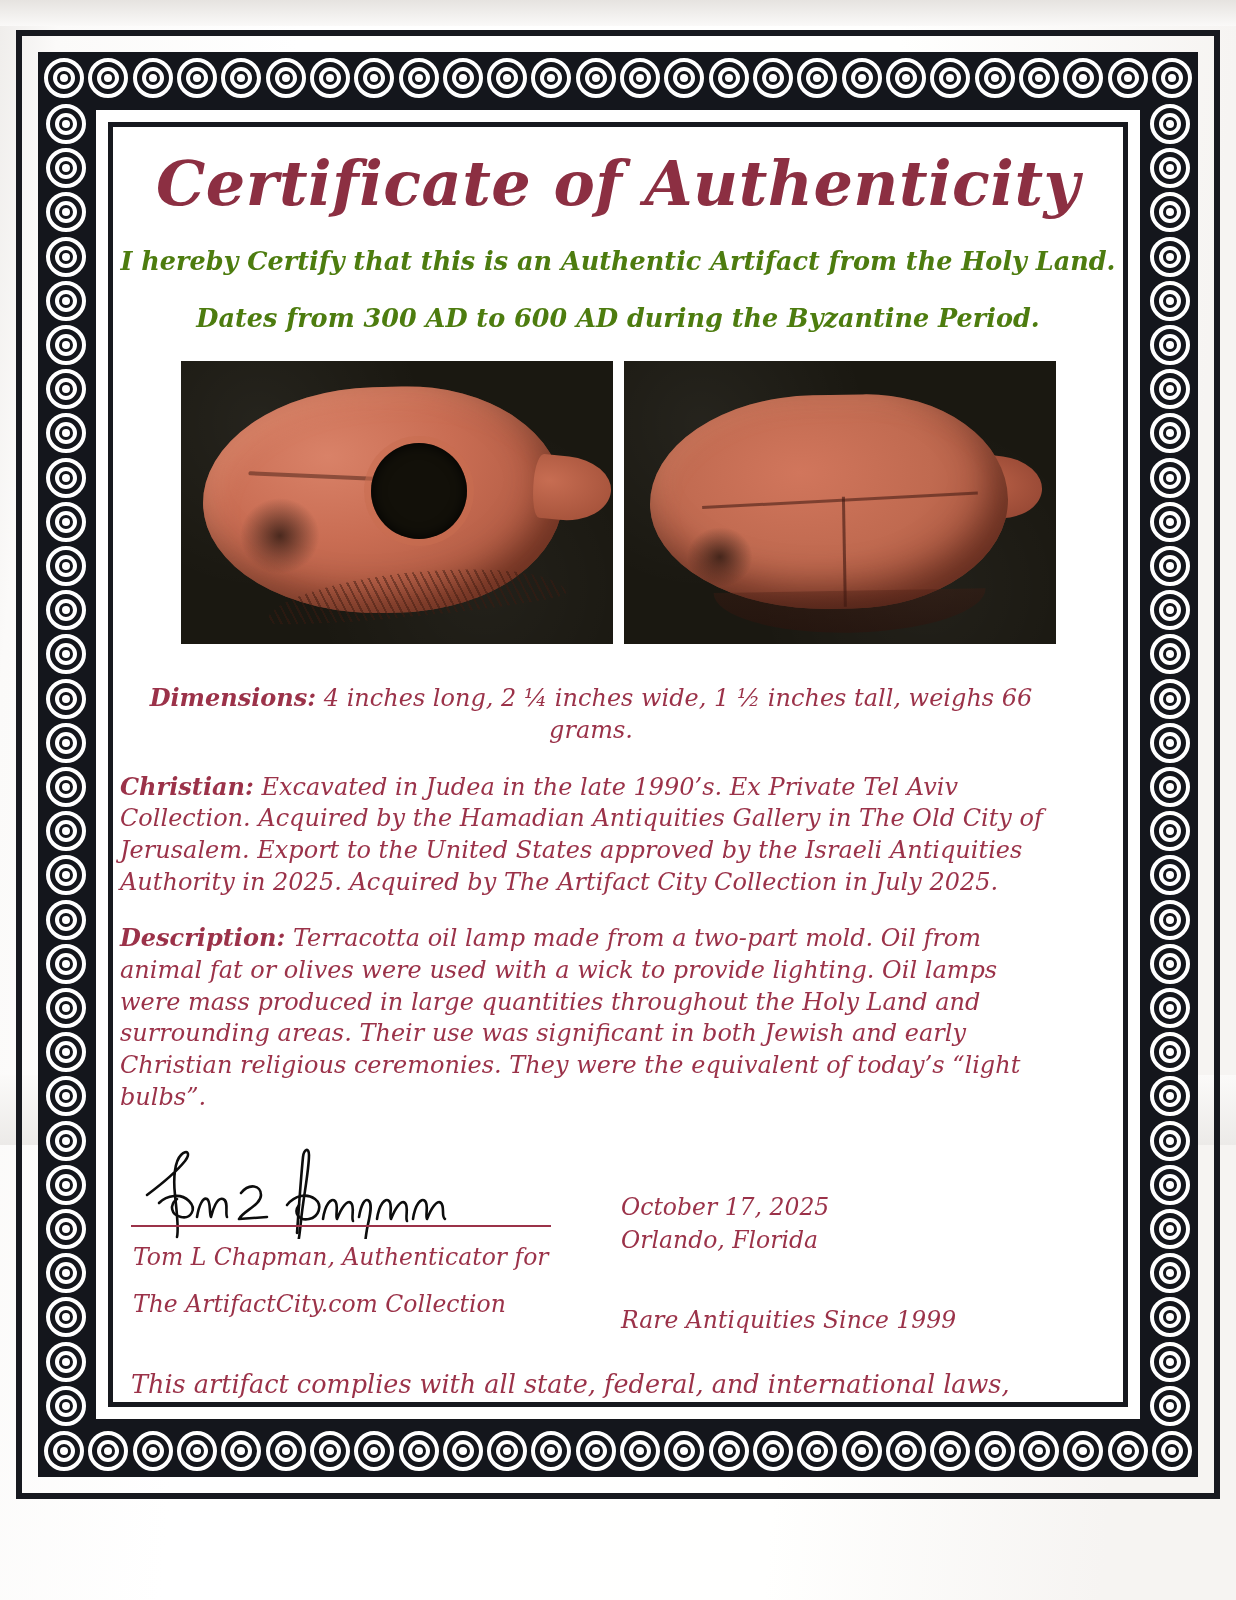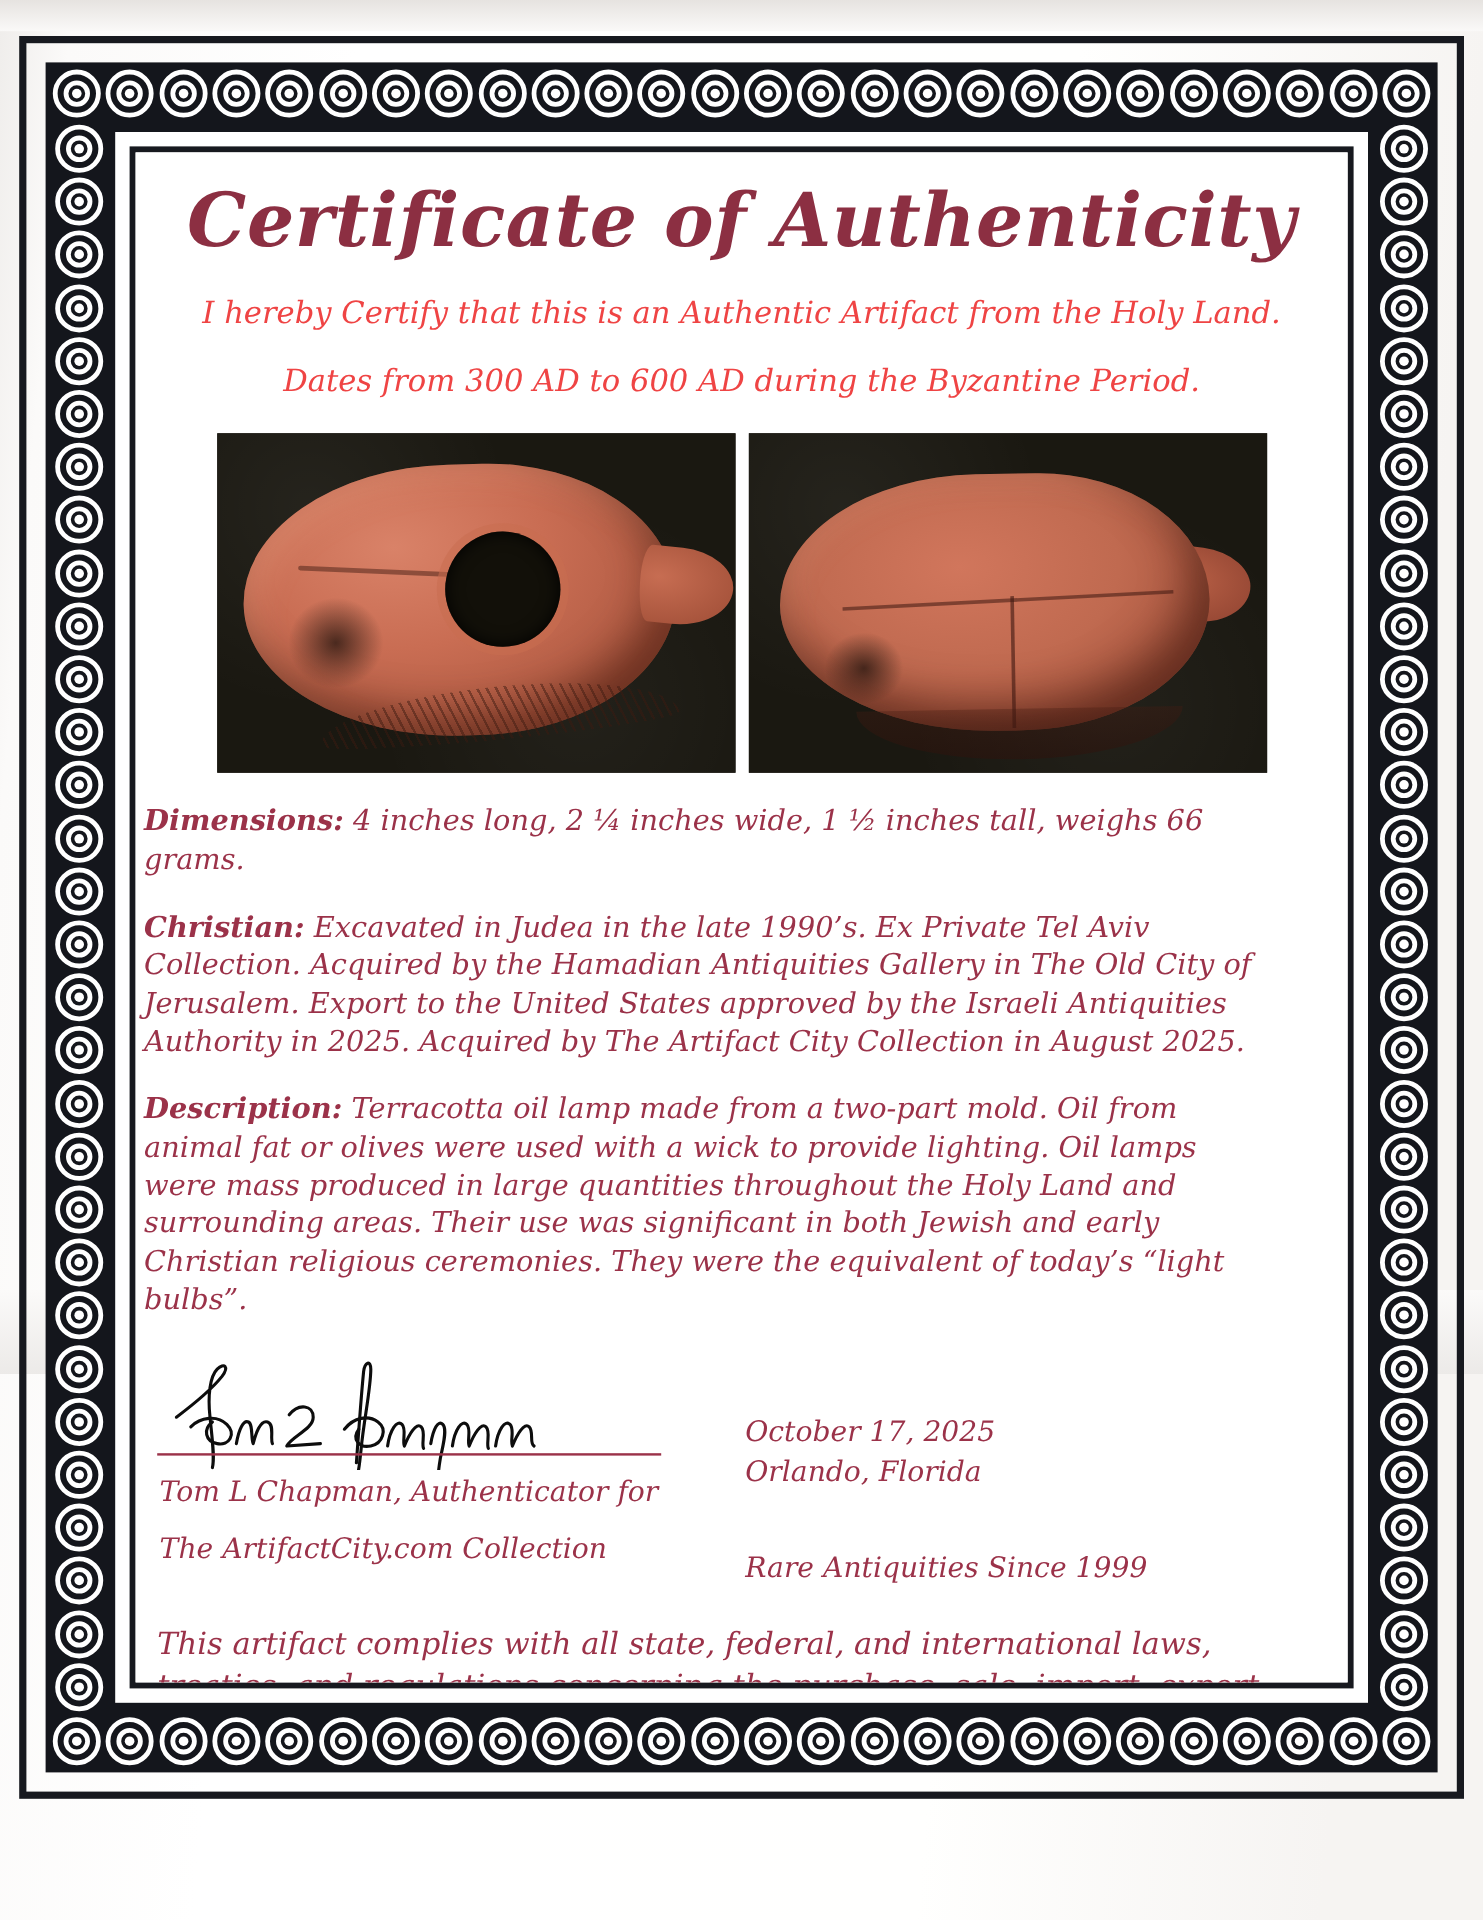--- a/index.html
+++ b/index.html
@@ -132,24 +132,24 @@
     font-style: italic;
     font-weight: 700;
     font-size: 62px;
     letter-spacing: 0.5px;
     margin: 24px 0 0 0;
     line-height: 1.05;
   }
 
   .cert-line {
     text-align: center;
-    color: #ef4444;
+    color: #4d7c0f;
     font-family: "DejaVu Serif", serif;
     font-style: italic;
-    font-weight: 400;
+    font-weight: 700;
     font-size: 25.5px;
     line-height: 1.2;
   }
   #cert-line-1 { margin-top: 30px; }
   #cert-line-2 { margin-top: 26px; }
 
   
   #photo-row {
     display: flex;
     gap: 11px;
@@ -276,21 +276,21 @@
     font-size: 24px;
     line-height: 1.32;
     margin: 0 0 0 7px;
     width: 942px;
     text-align: left;
   }
   .body-block b {
     font-weight: 700;
     font-style: italic;
   }
-  #p-dimensions { margin-top: 24px; }
+  #p-dimensions { margin-top: 38px; text-align: center; }
   #p-provenance { margin-top: 24px; }
   #p-description { margin-top: 24px; }
 
   
   #sign-zone {
     position: relative;
     margin-top: 34px;
     height: 190px;
   }
   #signature-ink {
@@ -718,21 +718,21 @@
           <div class="lamp-b-seam-h"></div>
           <div class="lamp-b-seam-v"></div>
           <div class="lamp-b-dark"></div>
           <div class="lamp-b-base"></div>
         </div>
       </div>
     </div>
 
     <p class="body-block" id="p-dimensions"><b>Dimensions:</b><span> 4 inches long, 2 ¼ inches wide, 1 ½ inches tall, weighs 66 grams.</span></p>
 
-    <p class="body-block" id="p-provenance"><b>Christian:</b><span> Excavated in Judea in the late 1990’s. Ex Private Tel Aviv Collection. Acquired by the Hamadian Antiquities Gallery in The Old City of Jerusalem. Export to the United States approved by the Israeli Antiquities Authority in 2025. Acquired by The Artifact City Collection in August 2025.</span></p>
+    <p class="body-block" id="p-provenance"><b>Christian:</b><span> Excavated in Judea in the late 1990’s. Ex Private Tel Aviv Collection. Acquired by the Hamadian Antiquities Gallery in The Old City of Jerusalem. Export to the United States approved by the Israeli Antiquities Authority in 2025. Acquired by The Artifact City Collection in July 2025.</span></p>
 
     <p class="body-block" id="p-description"><b>Description:</b><span> Terracotta oil lamp made from a two-part mold. Oil from animal fat or olives were used with a wick to provide lighting. Oil lamps were mass produced in large quantities throughout the Holy Land and surrounding areas. Their use was significant in both Jewish and early Christian religious ceremonies. They were the equivalent of today’s “light bulbs”.</span></p>
 
     <div id="sign-zone">
       <svg id="signature-ink" viewBox="0 0 420 96" aria-hidden="true">
         <g fill="none" stroke="#0d0d0d" stroke-width="2.6" stroke-linecap="round" stroke-linejoin="round">
           <path d="M10 52 C26 40, 40 28, 48 18 C54 10, 50 6, 44 12 C38 18, 36 34, 38 52 C40 72, 42 86, 40 94"></path>
           <path d="M22 60 C30 52, 44 50, 52 58 C60 66, 54 76, 44 74 C34 72, 32 62, 40 56"></path>
           <path d="M60 74 C62 62, 66 54, 70 56 C74 58, 72 70, 74 74 C76 66, 80 54, 86 56 C92 58, 88 70, 90 74"></path>
           <path d="M104 50 C112 40, 124 42, 124 52 C124 62, 106 68, 102 76 L130 74"></path>

